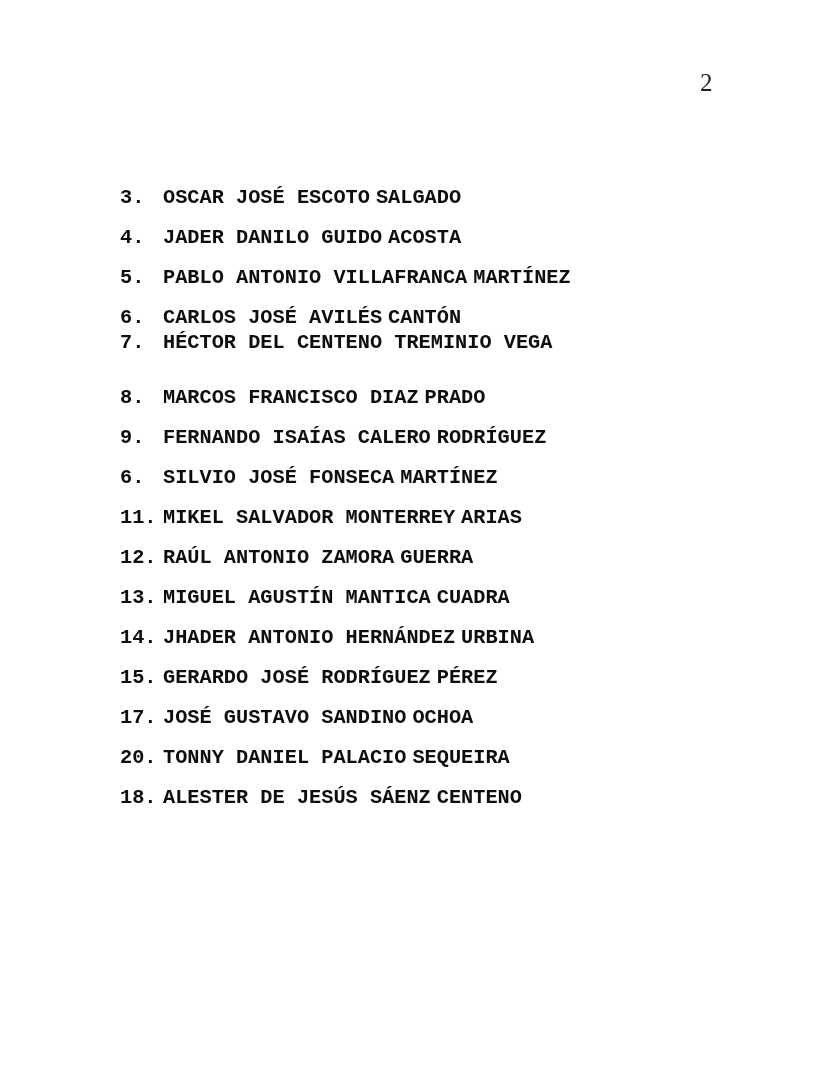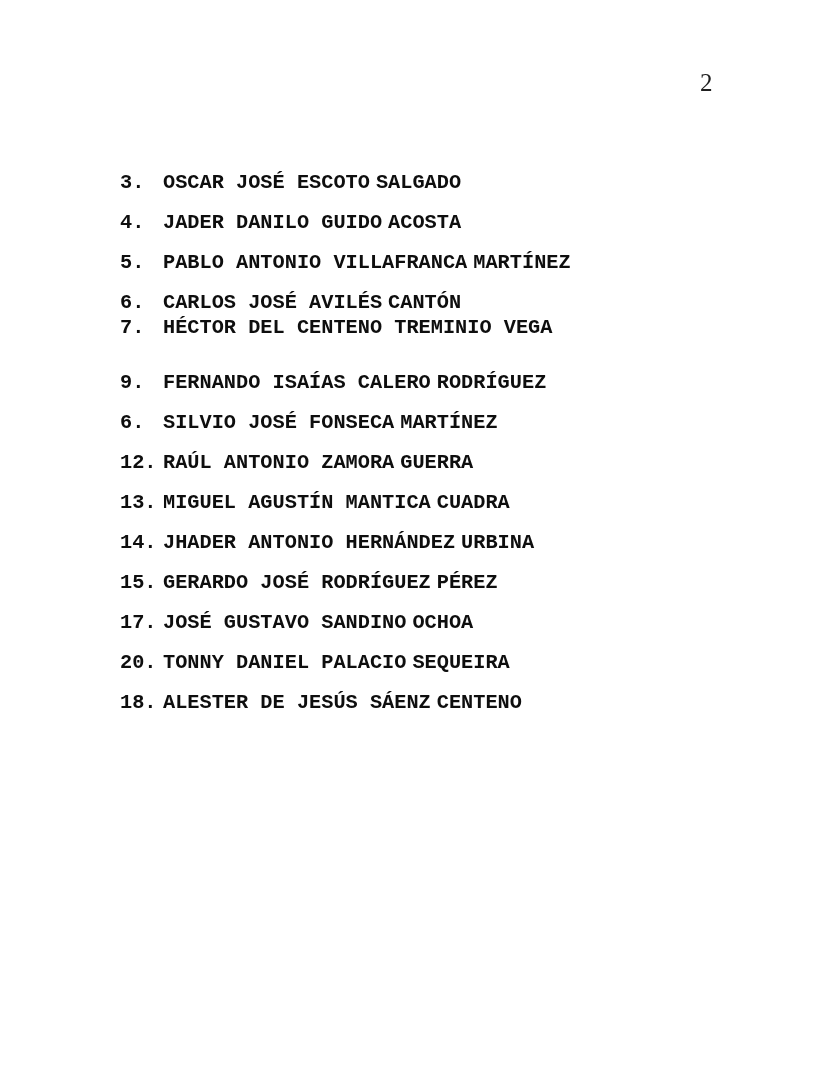--- a/index.html
+++ b/index.html
@@ -19,21 +19,21 @@
     left: 700px;
     top: 70px;
     font-family: "Liberation Serif", serif;
     font-size: 25px;
     line-height: 25px;
     color: #1f1f1f;
   }
   .name-list {
     position: absolute;
     left: 120px;
-    top: 148px;
+    top: 163px;
     margin: 0;
     padding: 0;
     list-style: none;
   }
   .row {
     height: 40px;
     line-height: 40px;
     white-space: pre;
     font-family: "Liberation Mono", monospace;
     font-weight: 700;
@@ -55,22 +55,24 @@
 <body>
 
 <div class="page">
   <div class="page-number">2</div>
   <div class="name-list" id="name-list">
       <div class="row"><span class="num">3.</span><span class="nm">OSCAR JOSÉ ESCOTO<span class="tight-space"> </span>SALGADO</span></div>
       <div class="row"><span class="num">4.</span><span class="nm">JADER DANILO GUIDO<span class="tight-space"> </span>ACOSTA</span></div>
       <div class="row"><span class="num">5.</span><span class="nm">PABLO ANTONIO VILLAFRANCA<span class="tight-space"> </span>MARTÍNEZ</span></div>
       <div class="row"><span class="num">6.</span><span class="nm">CARLOS JOSÉ AVILÉS<span class="tight-space"> </span>CANTÓN</span></div>
       <div class="row"><span class="num">7.</span><span class="nm">HÉCTOR DEL CENTENO TREMINIO VEGA</span></div>
+      <div class="row"><span class="num">8.</span><span class="nm">MARCOS FRANCISCO DIAZ<span class="tight-space"> </span>PRADO</span></div>
       <div class="row"><span class="num">9.</span><span class="nm">FERNANDO ISAÍAS CALERO<span class="tight-space"> </span>RODRÍGUEZ</span></div>
       <div class="row"><span class="num">6.</span><span class="nm">SILVIO JOSÉ FONSECA<span class="tight-space"> </span>MARTÍNEZ</span></div>
+      <div class="row"><span class="num">11.</span><span class="nm">MIKEL SALVADOR MONTERREY<span class="tight-space"> </span>ARIAS</span></div>
       <div class="row"><span class="num">12.</span><span class="nm">RAÚL ANTONIO ZAMORA<span class="tight-space"> </span>GUERRA</span></div>
       <div class="row"><span class="num">13.</span><span class="nm">MIGUEL AGUSTÍN MANTICA<span class="tight-space"> </span>CUADRA</span></div>
       <div class="row"><span class="num">14.</span><span class="nm">JHADER ANTONIO HERNÁNDEZ<span class="tight-space"> </span>URBINA</span></div>
       <div class="row"><span class="num">15.</span><span class="nm">GERARDO JOSÉ RODRÍGUEZ<span class="tight-space"> </span>PÉREZ</span></div>
       <div class="row"><span class="num">17.</span><span class="nm">JOSÉ GUSTAVO SANDINO<span class="tight-space"> </span>OCHOA</span></div>
       <div class="row"><span class="num">20.</span><span class="nm">TONNY DANIEL PALACIO<span class="tight-space"> </span>SEQUEIRA</span></div>
       <div class="row"><span class="num">18.</span><span class="nm">ALESTER DE JESÚS SÁENZ<span class="tight-space"> </span>CENTENO</span></div>
     </div>
 </div>
 

